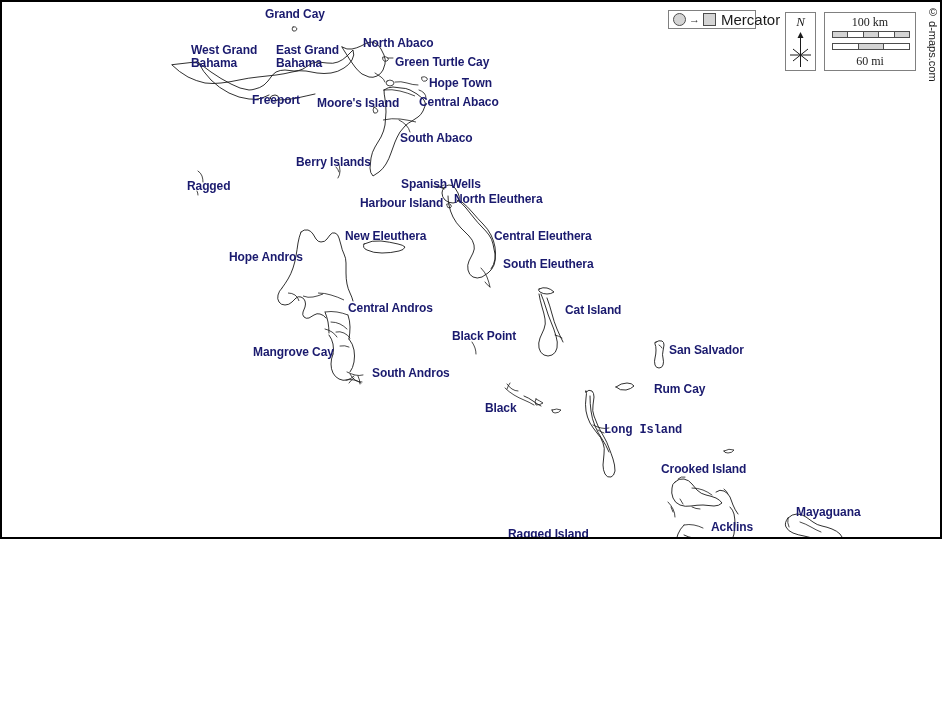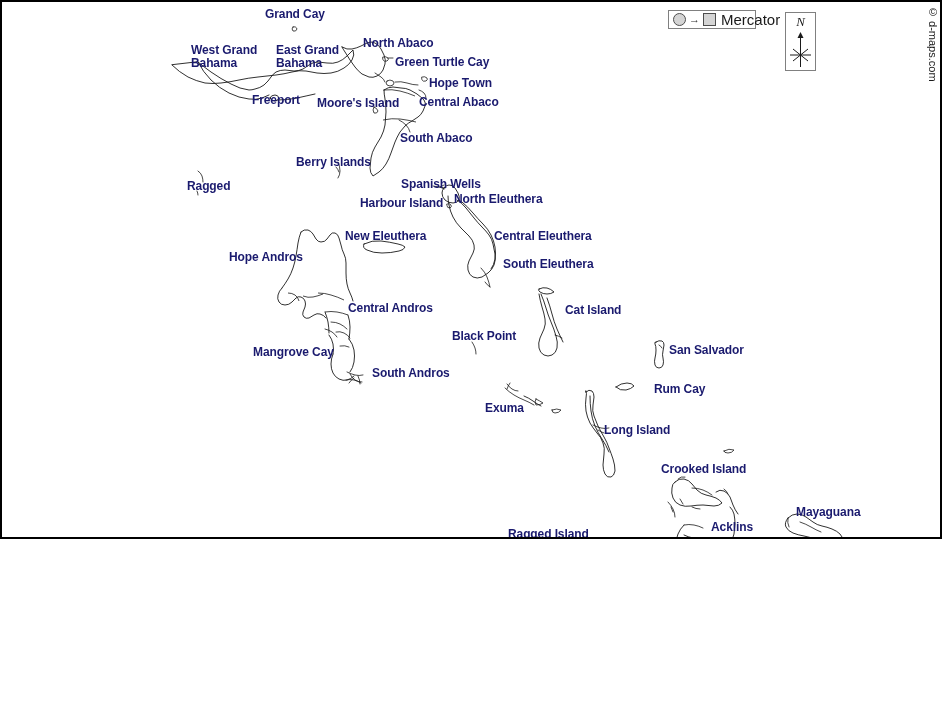--- a/index.html
+++ b/index.html
@@ -403,22 +403,22 @@
       <div class="label" style="left: 343px; top: 228px;">New Eleuthera</div>
       <div class="label" style="left: 227px; top: 249px;">Hope Andros</div>
       <div class="label" style="left: 501px; top: 256px;">South Eleuthera</div>
       <div class="label" style="left: 346px; top: 300px;">Central Andros</div>
       <div class="label" style="left: 563px; top: 302px;">Cat Island</div>
       <div class="label" style="left: 450px; top: 328px;">Black Point</div>
       <div class="label" style="left: 667px; top: 342px;">San Salvador</div>
       <div class="label" style="left: 251px; top: 344px;">Mangrove Cay</div>
       <div class="label" style="left: 370px; top: 365px;">South Andros</div>
       <div class="label" style="left: 632px; top: 381px; padding-left: 20px;">Rum Cay</div>
-      <div class="label" style="left: 483px; top: 400px;">Exuma</div>
-      <div class="label" style="left: 602px; top: 422px;">Long Island</div>
+      <div class="label" style="left: 483px; top: 400px;">Black</div>
+      <div class="label" style="left: 602px; top: 422px; font-family: Liberation Mono, monospace;">Long Island</div>
       <div class="label" style="left: 659px; top: 461px;">Crooked Island</div>
       <div class="label" style="left: 794px; top: 504px;">Mayaguana</div>
       <div class="label" style="left: 709px; top: 519px;">Acklins</div>
       <div class="label" style="left: 506px; top: 526px;">Ragged Island</div>
       <div class="label" style="left: 756px; top: 621px;">Inagua</div>
     </div>
 
   <div id="projection-box">
     <span class="proj-circle"></span>
     <span class="proj-arrow">→</span>
@@ -430,16 +430,32 @@
     <span class="n-letter">N</span>
     <svg width="29" height="42" viewBox="0 0 29 42" style="position:absolute;left:0;top:16px;">
       <line x1="14.5" y1="4" x2="14.5" y2="38" stroke="#1a1a1a" stroke-width="1"></line>
       <path d="M14.5 3 l-3 6 l6 0 Z" fill="#1a1a1a"></path>
       <line x1="7" y1="20" x2="22" y2="32" stroke="#1a1a1a" stroke-width="1"></line>
       <line x1="22" y1="20" x2="7" y2="32" stroke="#1a1a1a" stroke-width="1"></line>
       <line x1="4" y1="26" x2="25" y2="26" stroke="#1a1a1a" stroke-width="1"></line>
     </svg>
   </div>
 
+  <div id="scale-box">
+    <div class="scale-text scale-km-text">100 km</div>
+    <div class="scalebar" id="scalebar-km">
+      <span class="seg fill"></span>
+        <span class="seg empty"></span>
+        <span class="seg fill"></span>
+        <span class="seg empty"></span>
+        <span class="seg fill"></span>
+    </div>
+    <div class="scalebar" id="scalebar-mi">
+      <span class="seg empty"></span>
+        <span class="seg fill"></span>
+        <span class="seg empty"></span>
+    </div>
+    <div class="scale-text scale-mi-text">60 mi</div>
+  </div>
 
   <div id="copyright">© d-maps.com</div>
 
 </div>
 
 </body></html>

